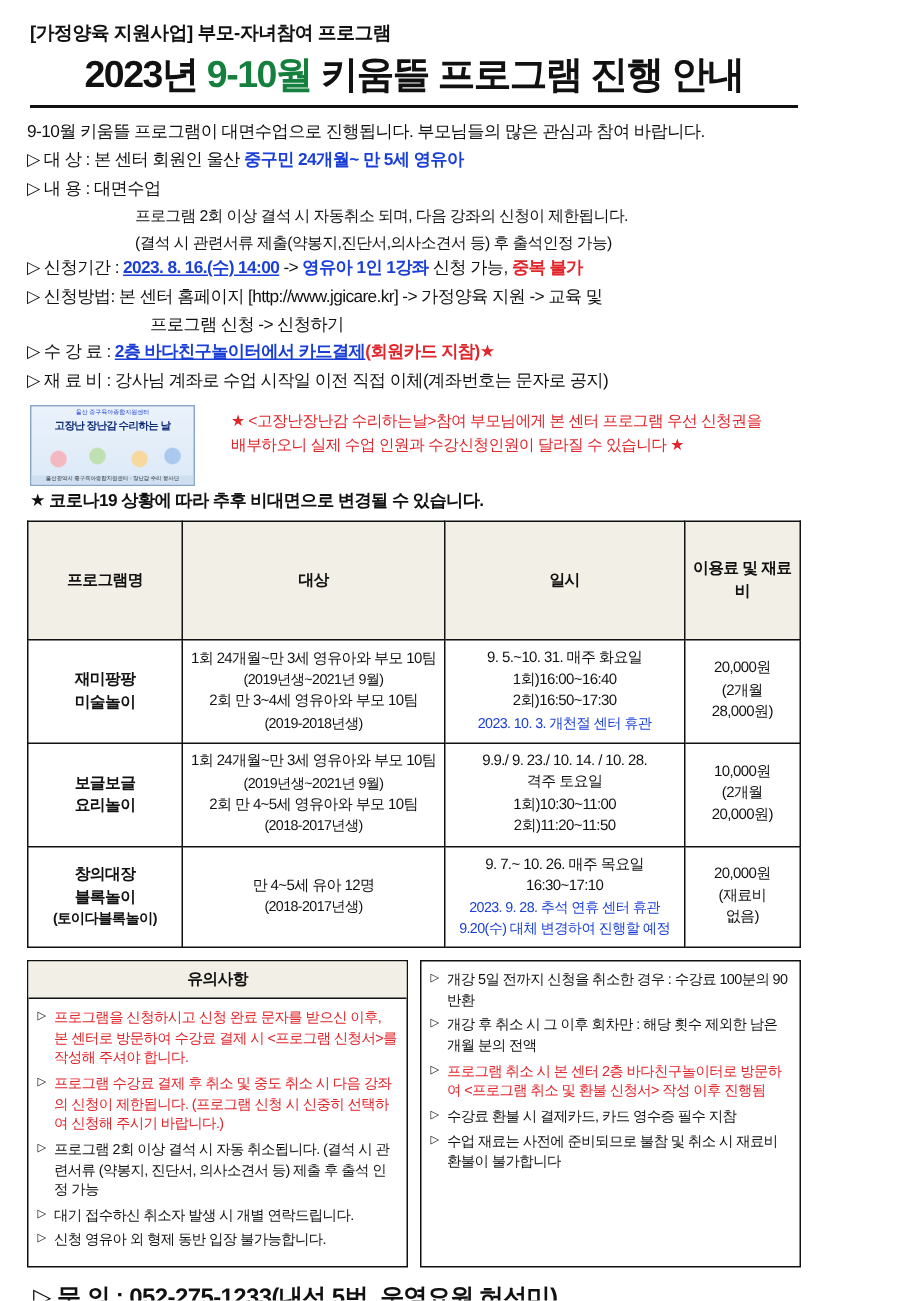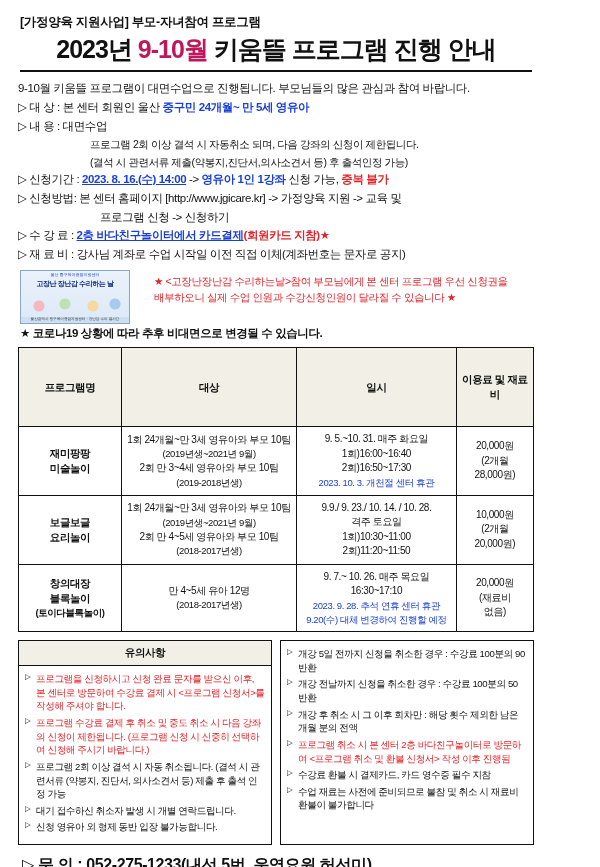--- a/index.html
+++ b/index.html
@@ -22,21 +22,21 @@
     font-size:12.5px;font-weight:bold;color:#111;
     margin:4px 0 2px 6px;letter-spacing:-0.3px;
   }
   .title{
     text-align:center;
     font-size:25px;font-weight:bold;
     letter-spacing:-1px;
     margin:0 0 4px 0;
     white-space:nowrap;
   }
-  .title .accent{color:#be185d;}
+  .title .accent{color:#15803d;}
   .rule{
     height:2px;background:#111;margin:2px 6px 8px 6px;
   }
   
   .info{
     font-size:11.5px;line-height:1.55;
     letter-spacing:-0.4px;
     margin:0 4px;
   }
   .info .row{margin:0 0 1px 0;}
@@ -280,21 +280,20 @@
         <li class="red">프로그램을 신청하시고 신청 완료 문자를 받으신 이후, 본 센터로 방문하여 수강료 결제 시 &lt;프로그램 신청서&gt;를 작성해 주셔야 합니다.</li>
         <li class="red">프로그램 수강료 결제 후 취소 및 중도 취소 시 다음 강좌의 신청이 제한됩니다. (프로그램 신청 시 신중히 선택하여 신청해 주시기 바랍니다.)</li>
         <li>프로그램 2회 이상 결석 시 자동 취소됩니다. (결석 시 관련서류 (약봉지, 진단서, 의사소견서 등) 제출 후 출석 인정 가능</li>
         <li>대기 접수하신 취소자 발생 시 개별 연락드립니다.</li>
         <li>신청 영유아 외 형제 동반 입장 불가능합니다.</li>
       </ul>
     </div>
     <div class="botTable">
       <ul>
         <li>개강 5일 전까지 신청을 취소한 경우 : 수강료 100분의 90 반환</li>
-        <li>개강 전날까지 신청을 취소한 경우 : 수강료 100분의 50 반환</li>
         <li>개강 후 취소 시 그 이후 회차만 : 해당 횟수 제외한 남은 개월 분의 전액</li>
         <li class="red">프로그램 취소 시 본 센터 2층 바다친구놀이터로 방문하여 &lt;프로그램 취소 및 환불 신청서&gt; 작성 이후 진행됨</li>
         <li>수강료 환불 시 결제카드, 카드 영수증 필수 지참</li>
         <li>수업 재료는 사전에 준비되므로 불참 및 취소 시 재료비 환불이 불가합니다</li>
       </ul>
     </div>
   </div>
 
   <div class="contact">▷ 문  의 : 052-275-1233(내선 5번, 운영요원 허선미)</div>
 

